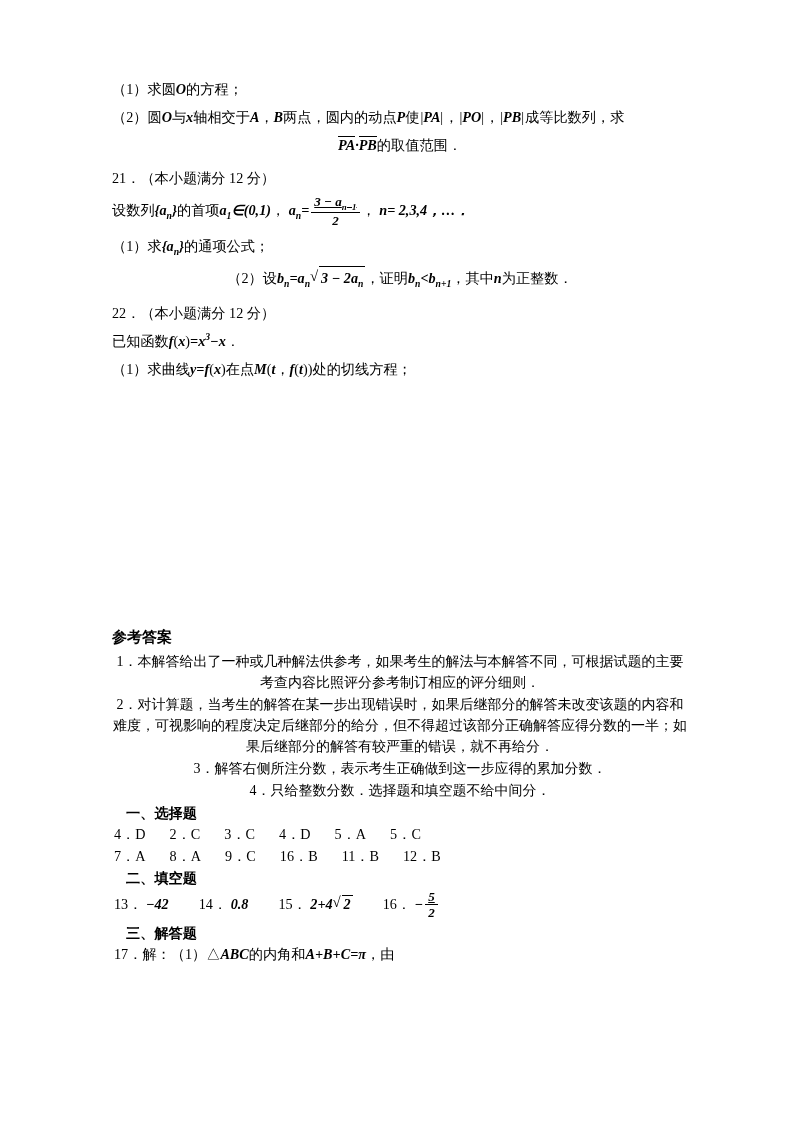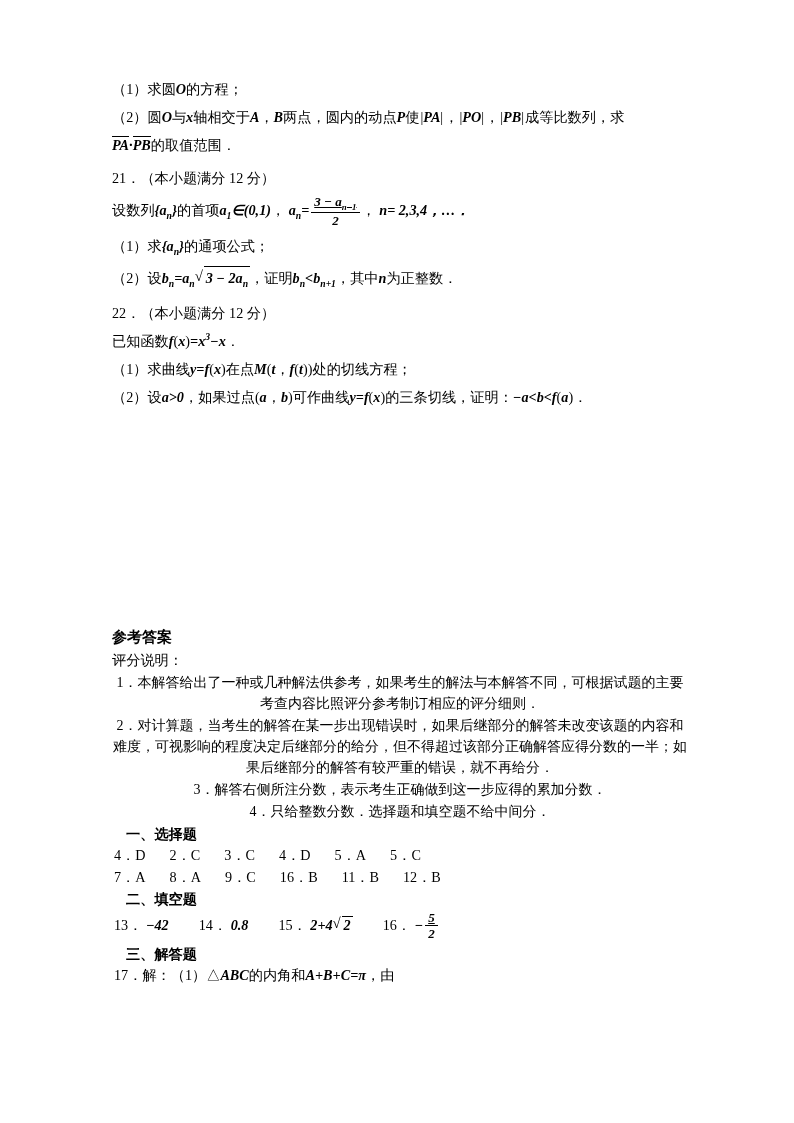--- a/index.html
+++ b/index.html
@@ -26,21 +26,21 @@
     left: 112px;
     top: 78px;
     width: 576px;
   }
   .line {
     font-size: 14.2px;
     line-height: 1.55;
     margin: 0 0 6px 0;
     white-space: normal;
   }
-  .gap-lg { margin-bottom: 11px; }
+  .gap-lg { margin-bottom: 11px; text-align: center; }
   .bi {
     font-weight: bold;
     font-style: italic;
     font-family: "Liberation Serif", serif;
   }
   .sub {
     font-size: 0.68em;
     vertical-align: sub;
     font-weight: bold;
     font-style: italic;
@@ -174,31 +174,27 @@
     <p class="line">22．（本小题满分 12 分）</p>
 
     <p class="line">
       已知函数<span class="bi">f</span>(<span class="bi">x</span>)<span class="bi">=</span><span class="bi">x<span class="sup">3</span></span><span class="bi">−</span><span class="bi">x</span>．
     </p>
 
     <p class="line">
       （1）求曲线<span class="bi">y</span><span class="bi">=</span><span class="bi">f</span>(<span class="bi">x</span>)在点<span class="bi">M</span>(<span class="bi">t</span>，<span class="bi">f</span>(<span class="bi">t</span>))处的切线方程；
     </p>
 
-    <p class="line">
-      （2）设<span class="bi">a</span><span class="bi">&gt;0</span>，如果过点(<span class="bi">a</span>，<span class="bi">b</span>)可作曲线<span class="bi">y</span><span class="bi">=</span><span class="bi">f</span>(<span class="bi">x</span>)的三条切线，证明：<span class="bi">−a</span><span class="bi">&lt;</span><span class="bi">b</span><span class="bi">&lt;</span><span class="bi">f</span>(<span class="bi">a</span>)．
-    </p>
 
   </div>
 
   <div class="answers">
 
     <p class="answers-title">参考答案</p>
 
-    <p class="exp-head">评分说明：</p>
 
     <p class="exp-item">1．本解答给出了一种或几种解法供参考，如果考生的解法与本解答不同，可根据试题的主要考查内容比照评分参考制订相应的评分细则．</p>
     <p class="exp-item">2．对计算题，当考生的解答在某一步出现错误时，如果后继部分的解答未改变该题的内容和难度，可视影响的程度决定后继部分的给分，但不得超过该部分正确解答应得分数的一半；如果后继部分的解答有较严重的错误，就不再给分．</p>
     <p class="exp-item">3．解答右侧所注分数，表示考生正确做到这一步应得的累加分数．</p>
     <p class="exp-item">4．只给整数分数．选择题和填空题不给中间分．</p>
 
     <p class="sec-head">一、选择题</p>
 
     <p class="ans-row mc-row">
       <span class="cell">4．D</span><span class="cell">2．C</span><span class="cell">3．C</span><span class="cell">4．D</span><span class="cell">5．A</span><span class="cell">5．C</span>

